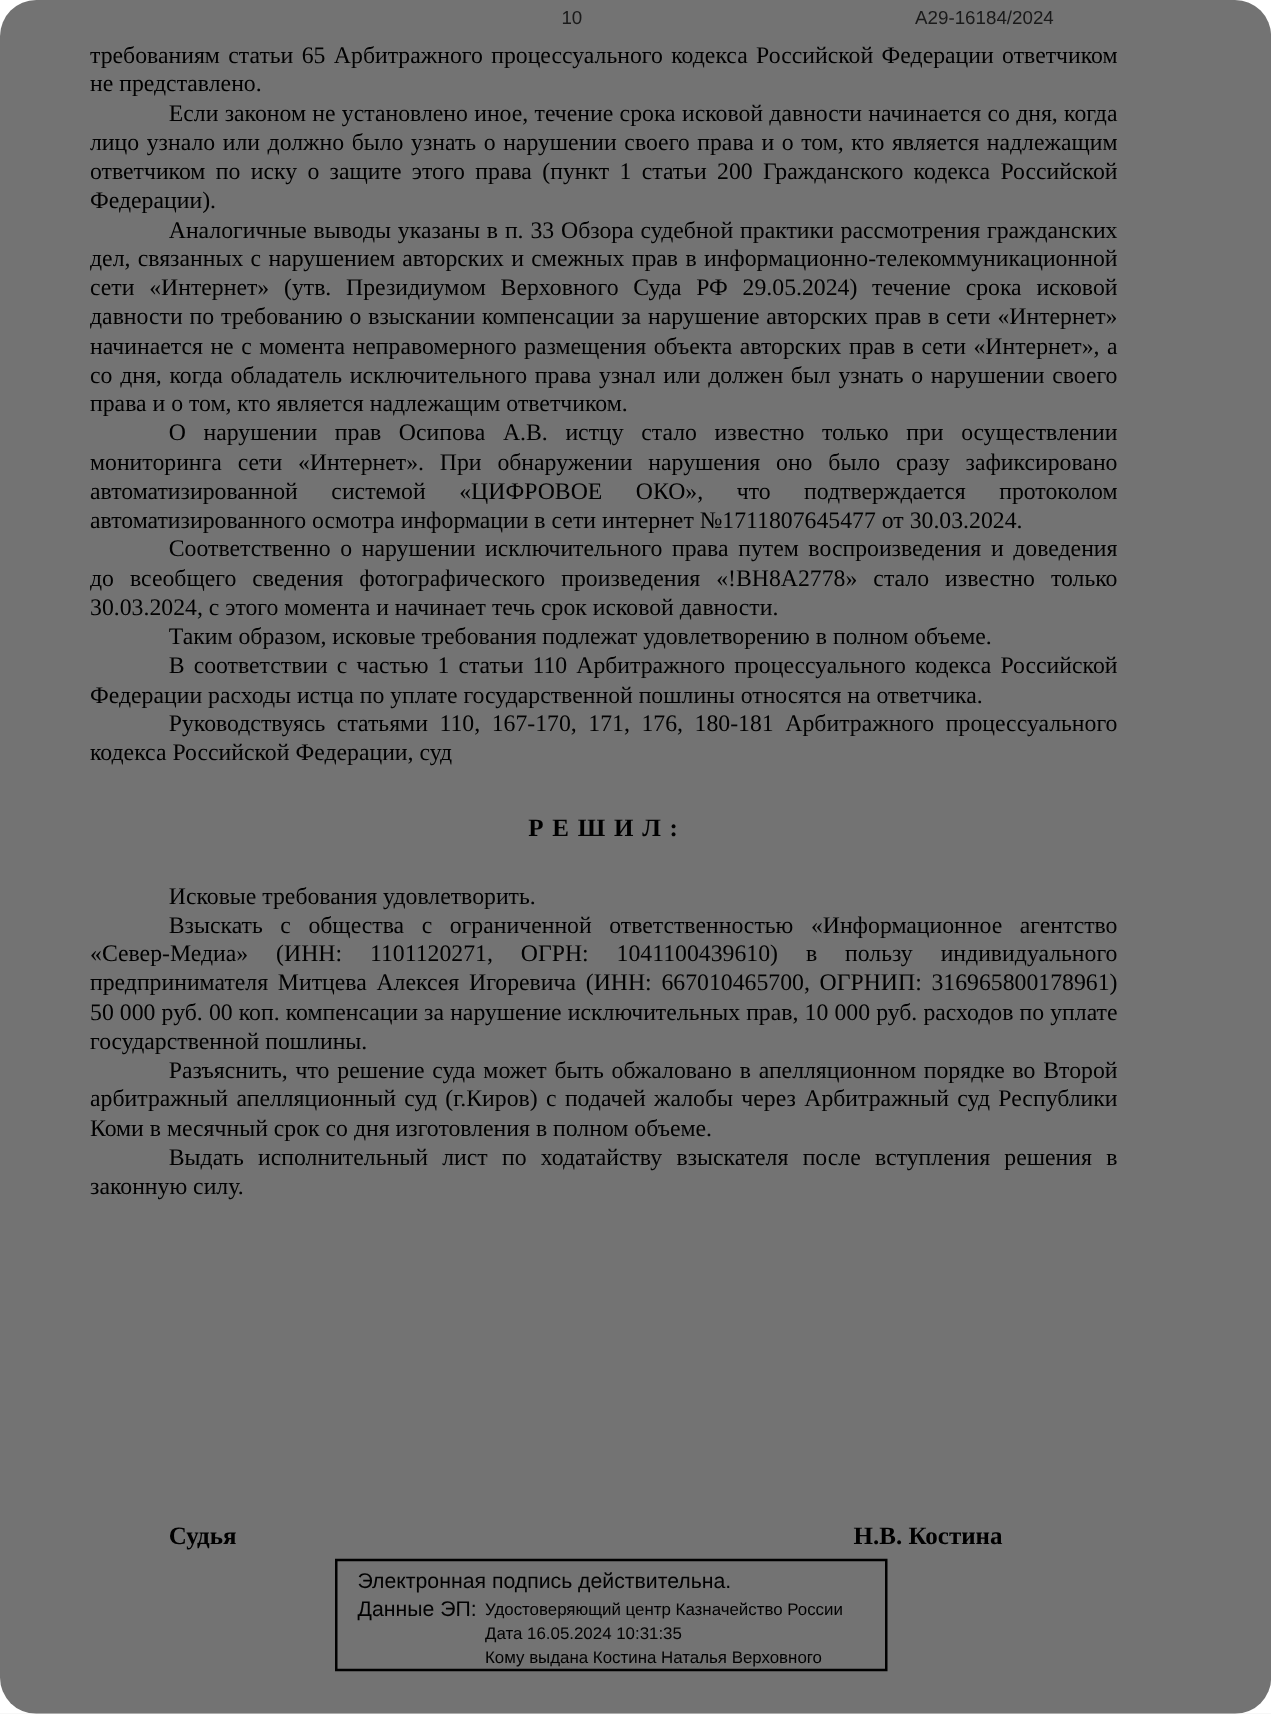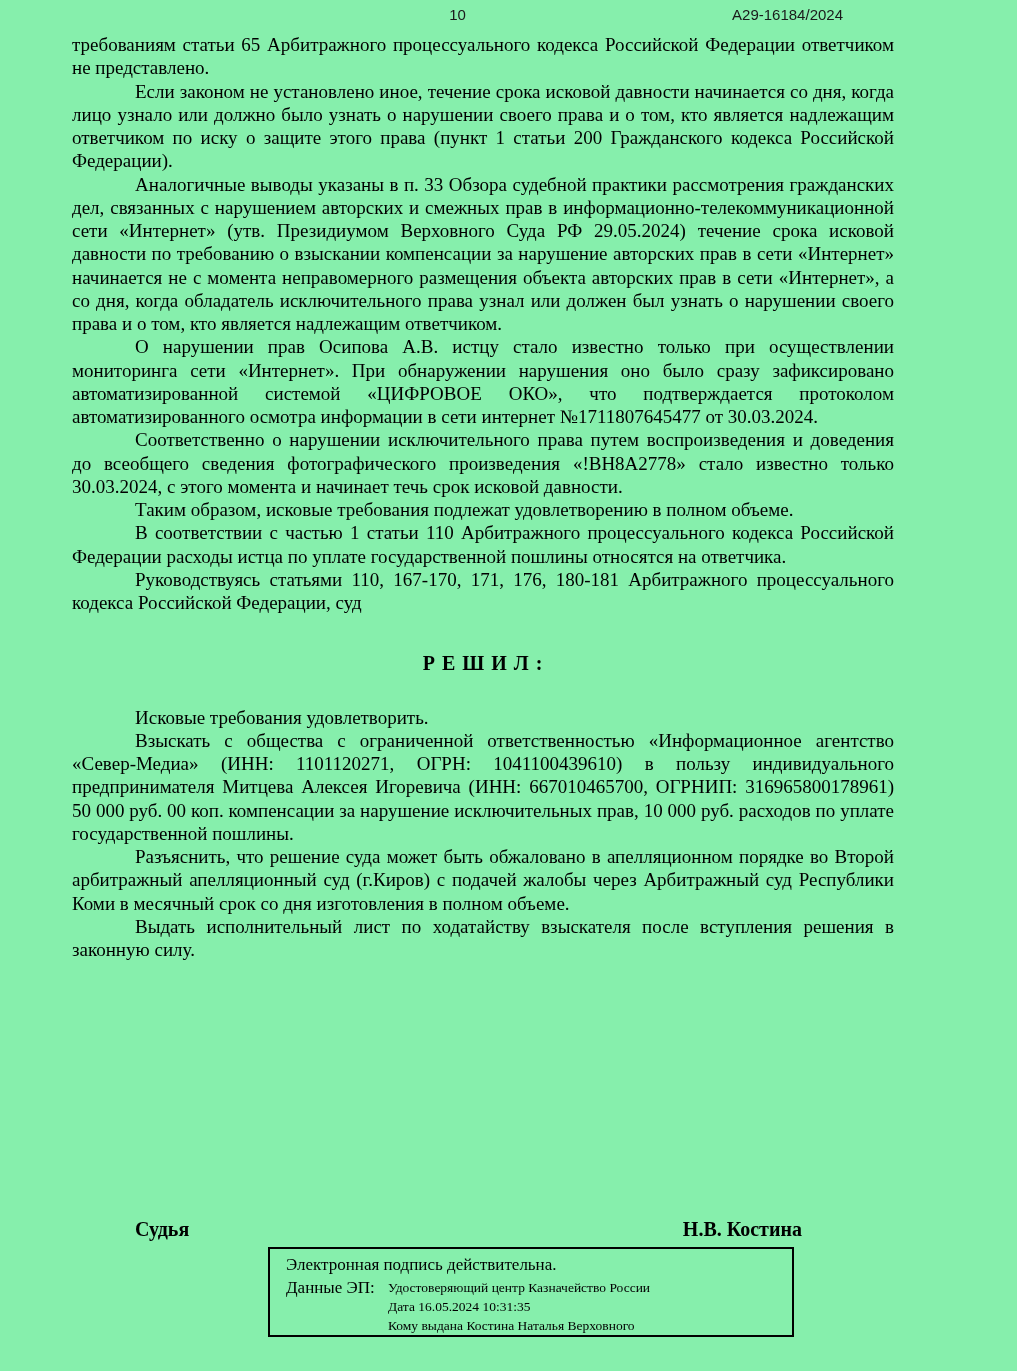--- a/index.html
+++ b/index.html
@@ -1,22 +1,23 @@
 <!DOCTYPE html>
 <html lang="ru"><head>
 <meta charset="utf-8">
 <style>
   * { margin:0; padding:0; box-sizing:border-box; }
   html,body { background:#ffffff; }
   .page {
     position:relative;
     width:1017px; height:1371px;
-    background:#86efac; color:#000000;
+    background:#737373; color:#000000;
     overflow:hidden;
     font-family:"Liberation Serif", serif;
+    border-radius:29px;
   }
   .doc-header {
     position:absolute; top:6px; left:72px; width:771px; height:20px;
     font-family:"Liberation Sans", sans-serif;
     font-size:15px; color:#1a1a1a;
   }
   .page-number {
     position:absolute; left:50%; transform:translateX(-50%);
     top:0;
   }
@@ -44,24 +45,24 @@
   .signature-row {
     position:absolute; top:1178px; left:72px; width:822px;
     display:flex; justify-content:space-between;
     padding-left:63px; padding-right:92px;
     font-weight:bold; font-size:20px;
     font-family:"Liberation Serif", serif;
     margin-top:40px;
   }
   .stamp-box {
     position:absolute; left:268px; top:1247px;
-    width:526px; height:90px;
+    width:442px; height:90px;
     border:2px solid #000000;
     padding:5px 8px 0 16px;
-    font-family:Liberation Serif, serif;
+    font-family:Liberation Sans, sans-serif;
     color:#000000;
   }
   .stamp-line1 { font-size:17px; line-height:22px; }
   .stamp-row { display:flex; margin-top:2px; }
   .stamp-label { font-size:17px; line-height:19px; flex:0 0 102px; }
   .stamp-details { font-size:13.5px; line-height:19px; }
 </style>
 </head>
 <body>
 

